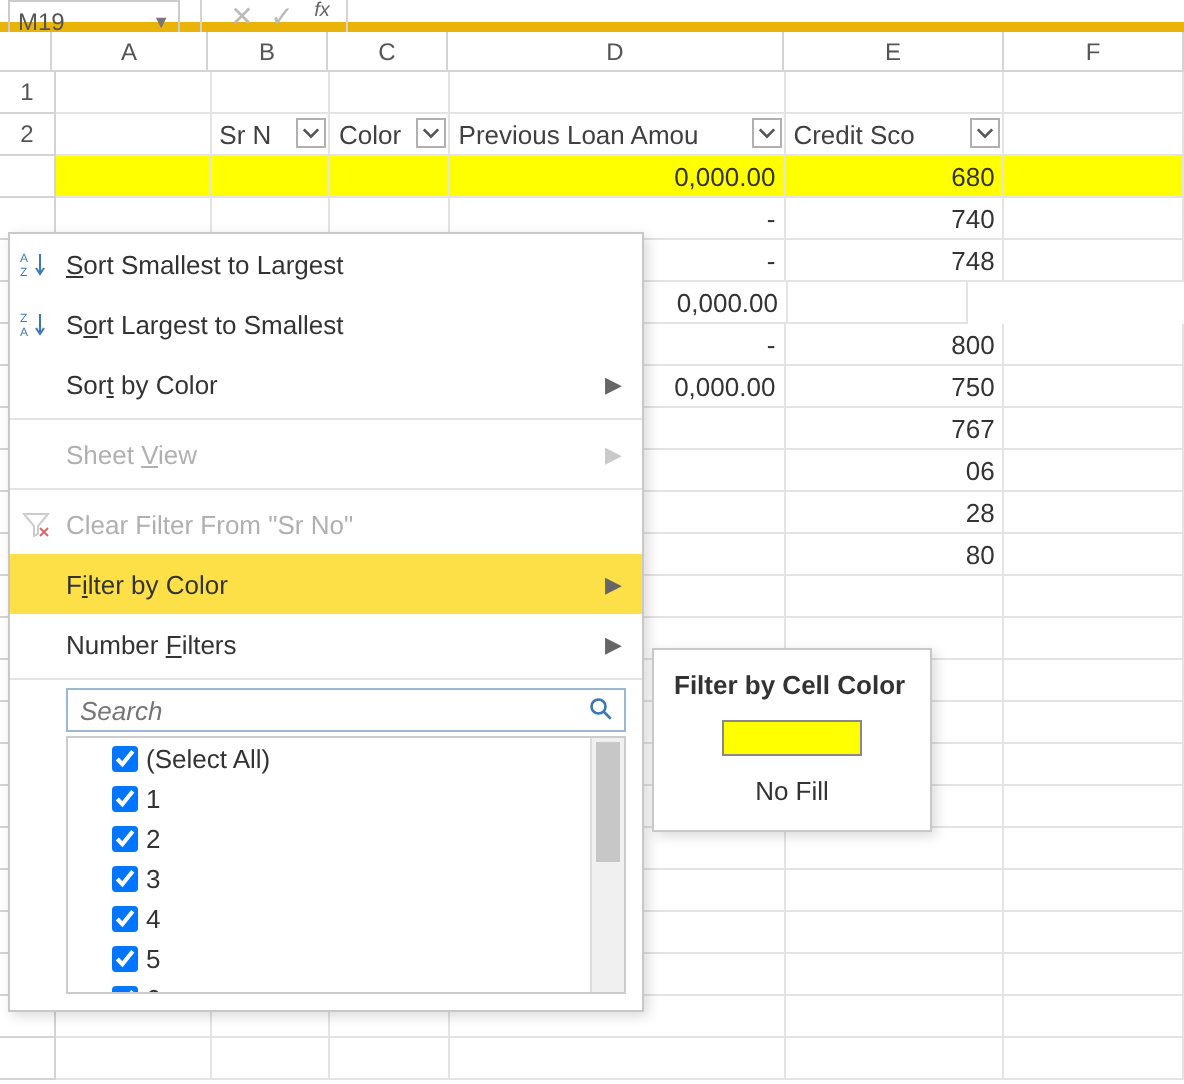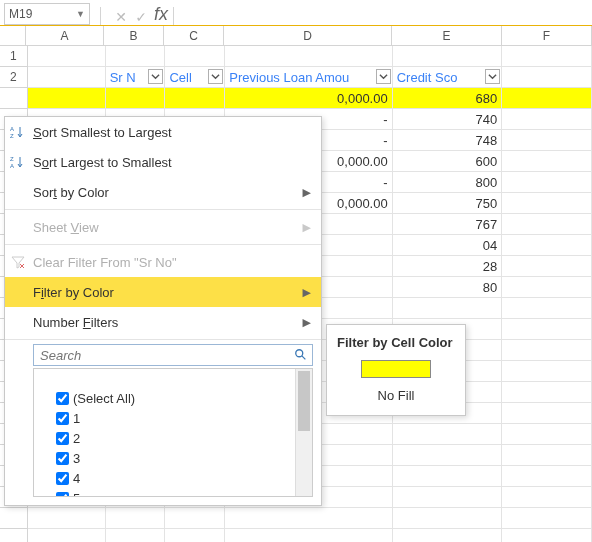--- a/index.html
+++ b/index.html
@@ -10,39 +10,39 @@
     background: #fff;
     color: #333;
     width: 592px;
     height: 542px;
     overflow: hidden;
     position: relative;
   }
   
   .formula-bar {
     display: flex;
-    align-items: flex-end;
-    height: 26px;
-    border-bottom: 1px solid #eab308;
+    align-items: flex-start;
+    height: 16px;
+    border-bottom: 5px solid #eab308;
   }
   .namebox {
     width: 86px;
     height: 22px;
     border: 1px solid #ccc;
     margin-left: 4px;
     display: flex;
     align-items: center;
     padding: 0 4px;
     font-size: 12px;
     color: #555;
   }
   .namebox .chev { margin-left: auto; font-size: 9px; color: #777;}
   .fb-sep { width:1px; height:18px; background:#d4d4d4; margin:0 10px;}
   .fb-btn { width: 20px; text-align:center; color:#bcbcbc; font-size:14px;}
-  .fb-btn.fx { font-style: italic; color:#666; font-size:18px;}
+  .fb-btn.fx { font-style: italic; color:#666; font-size:10px;}
   
   .grid { position: relative; }
   .colheads { display:flex; height:20px; border-bottom:1px solid #d4d4d4;}
   .corner { width:28px; border-right:1px solid #d4d4d4; background:#fff;}
   .colhead {
     flex:0 0 auto;
     text-align:center;
     font-size:12px;
     color:#555;
     border-right:1px solid #d4d4d4;
@@ -55,21 +55,21 @@
   .rowhead{
     width:28px; text-align:center; font-size:12px; color:#555;
     border-right:1px solid #d4d4d4; border-bottom:1px solid #d4d4d4;
     line-height:21px; background:#fff;
   }
   .cell{
     border-right:1px solid #e3e3e3; border-bottom:1px solid #e3e3e3;
     padding:0 4px; line-height:21px; font-size:13px; overflow:hidden;
     white-space:nowrap; position:relative;
   }
-  .cell.hdr { color:#3b82f6; }
+  .cell.hdr { color:#404040; }
   .num { text-align:right; }
   .filter-btn{
     position:absolute; right:1px; top:2px; width:15px; height:15px;
     border:1px solid #b0b0b0; background:#fff; display:flex;
     align-items:center; justify-content:center;
   }
   .filter-btn svg{width:9px;height:9px;}
   
   .menu{
     position:absolute;
@@ -104,21 +104,21 @@
   .search-wrap input{
     border:none; outline:none; flex:1; font-size:13px; color:#be185d;
     font-style:italic; background:transparent;
   }
   .checklist{
     margin:2px 8px 8px 28px;
     border:1px solid #ccc;
     height:129px;
     overflow:hidden;
     position:relative;
-    padding:19px 0;
+    padding:0 0;
   }
   .checklist .item{
     display:flex; align-items:center; height:20px;
     padding-left:18px; font-size:13px;
   }
   .checklist .item input{ margin-right:4px; }
   .checklist .scrollbar{
     position:absolute; right:0; top:0; width:17px; height:100%;
     background:#f0f0f0; border-left:1px solid #ddd;
   }
@@ -190,21 +190,21 @@
     <div class="cell colA"></div>
     <div class="cell colB hdr">
       <span>Sr N</span>
       <span class="filter-btn">
         <svg viewBox="0 0 10 10">
             <path d="M1 3 L5 7 L9 3" fill="none" stroke="#555" stroke-width="1.5"></path>
           </svg>
       </span>
     </div>
     <div class="cell colC hdr">
-      <span>Cell</span>
+      <span>Color</span>
       <span class="filter-btn">
         <svg viewBox="0 0 10 10">
             <path d="M1 3 L5 7 L9 3" fill="none" stroke="#555" stroke-width="1.5"></path>
           </svg>
       </span>
     </div>
     <div class="cell colD hdr">
       <span>Previous Loan Amou</span>
       <span class="filter-btn">
         <svg viewBox="0 0 10 10">
@@ -250,21 +250,20 @@
         <div class="cell colD num ">-</div>
         <div class="cell colE num ">748</div>
         <div class="cell colF "></div>
       </div>
       <div class="row">
         <div class="rowhead"></div>
         <div class="cell colA "></div>
         <div class="cell colB "></div>
         <div class="cell colC "></div>
         <div class="cell colD num ">0,000.00</div>
-        <div class="cell colE num ">600</div>
         <div class="cell colF "></div>
       </div>
       <div class="row">
         <div class="rowhead"></div>
         <div class="cell colA "></div>
         <div class="cell colB "></div>
         <div class="cell colC "></div>
         <div class="cell colD num ">-</div>
         <div class="cell colE num ">800</div>
         <div class="cell colF "></div>
@@ -286,21 +285,21 @@
         <div class="cell colD num "></div>
         <div class="cell colE num ">767</div>
         <div class="cell colF "></div>
       </div>
       <div class="row">
         <div class="rowhead"></div>
         <div class="cell colA "></div>
         <div class="cell colB "></div>
         <div class="cell colC "></div>
         <div class="cell colD num "></div>
-        <div class="cell colE num ">04</div>
+        <div class="cell colE num ">06</div>
         <div class="cell colF "></div>
       </div>
       <div class="row">
         <div class="rowhead"></div>
         <div class="cell colA "></div>
         <div class="cell colB "></div>
         <div class="cell colC "></div>
         <div class="cell colD num "></div>
         <div class="cell colE num ">28</div>
         <div class="cell colF "></div>

